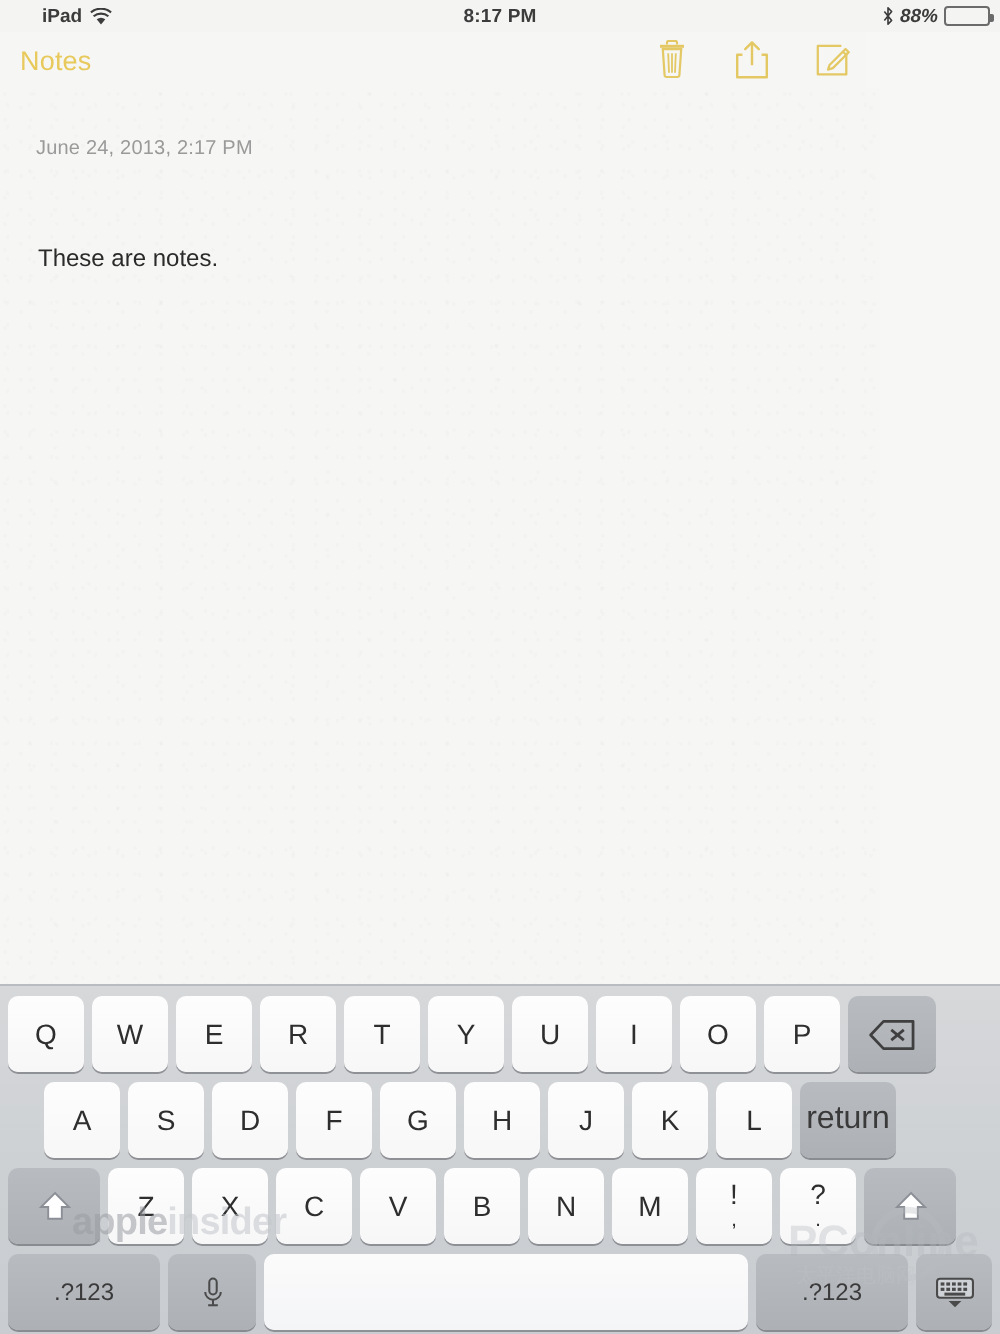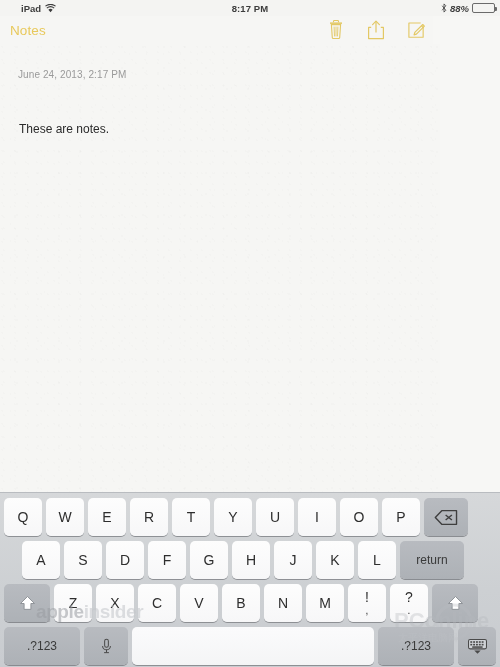--- a/index.html
+++ b/index.html
@@ -117,21 +117,21 @@
     cursor: pointer; user-select: none;
     flex-shrink: 0;
   }
   .key.letter { width: 38px; }
   .key.dark {
     background: linear-gradient(180deg,#b8bbc0 0%,#adb1b6 100%);
     color: #3a3a3a;
     box-shadow: 0 1px 0 rgba(120,123,128,0.8);
   }
   .key.backspace { width: 44px; margin-right: 4px; }
-  .key.return { width: 64px; font-size: 12px; }
+  .key.return { width: 48px; font-size: 16px; }
   .key.shift-l { width: 46px; }
   .key.shift-r { width: 46px; }
   .key.punct {
     width: 38px; flex-direction: column;
     justify-content: center; line-height: 1;
   }
   .key.punct .top { font-size: 14px; }
   .key.punct .bot { font-size: 10px; margin-top: 2px; }
   .key.num { width: 76px; font-size: 12px; }
   .key.num-r { width: 76px; font-size: 12px; }

